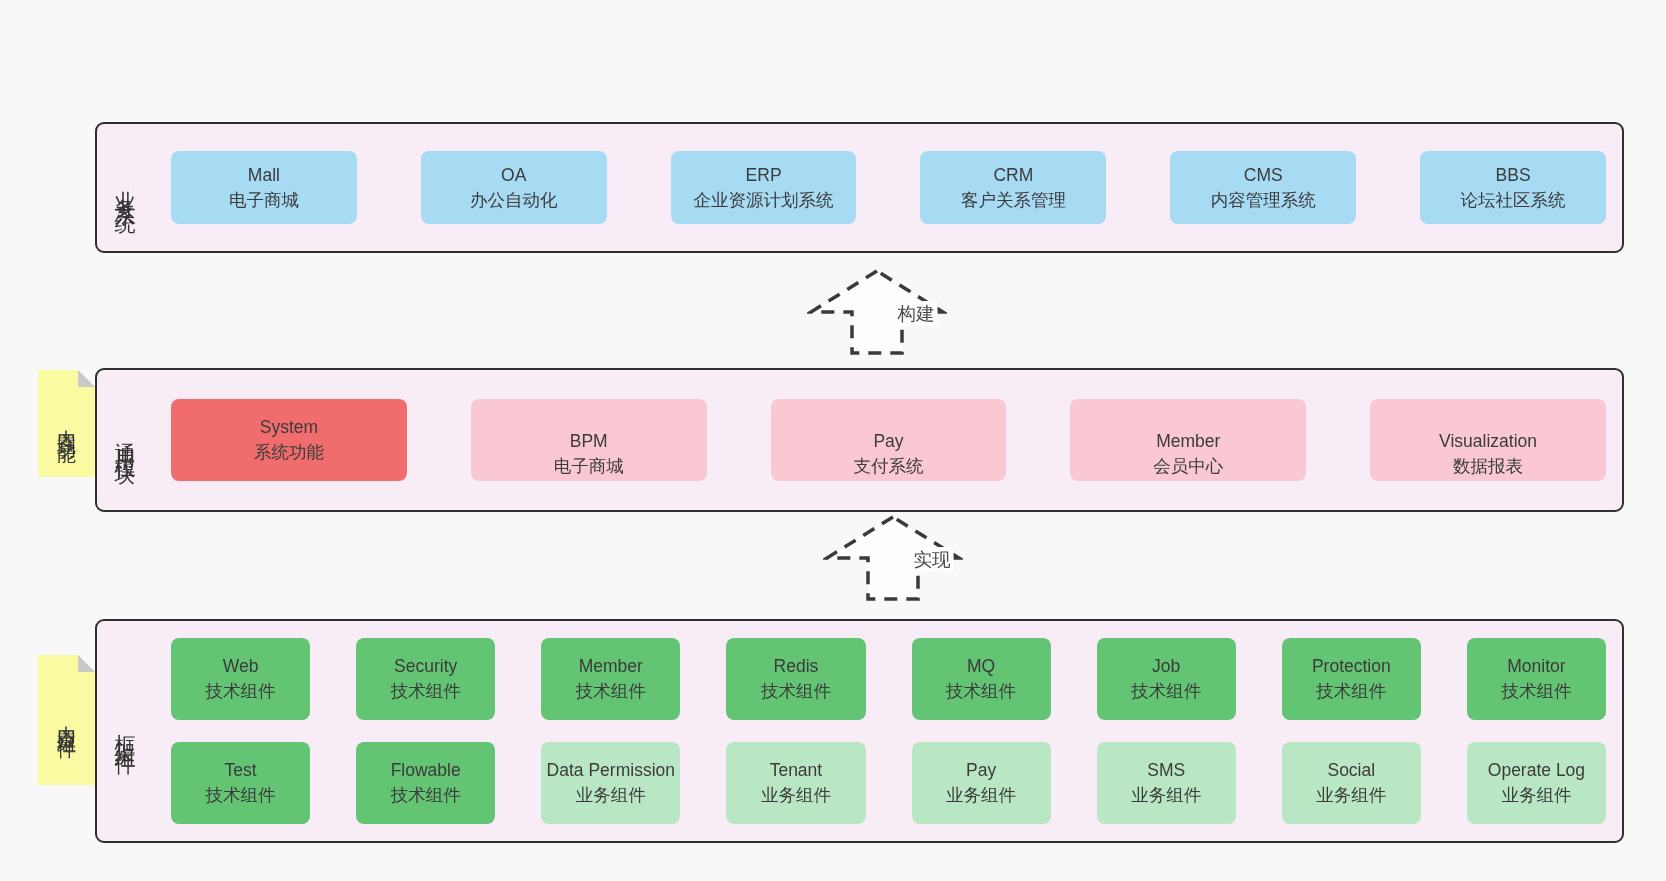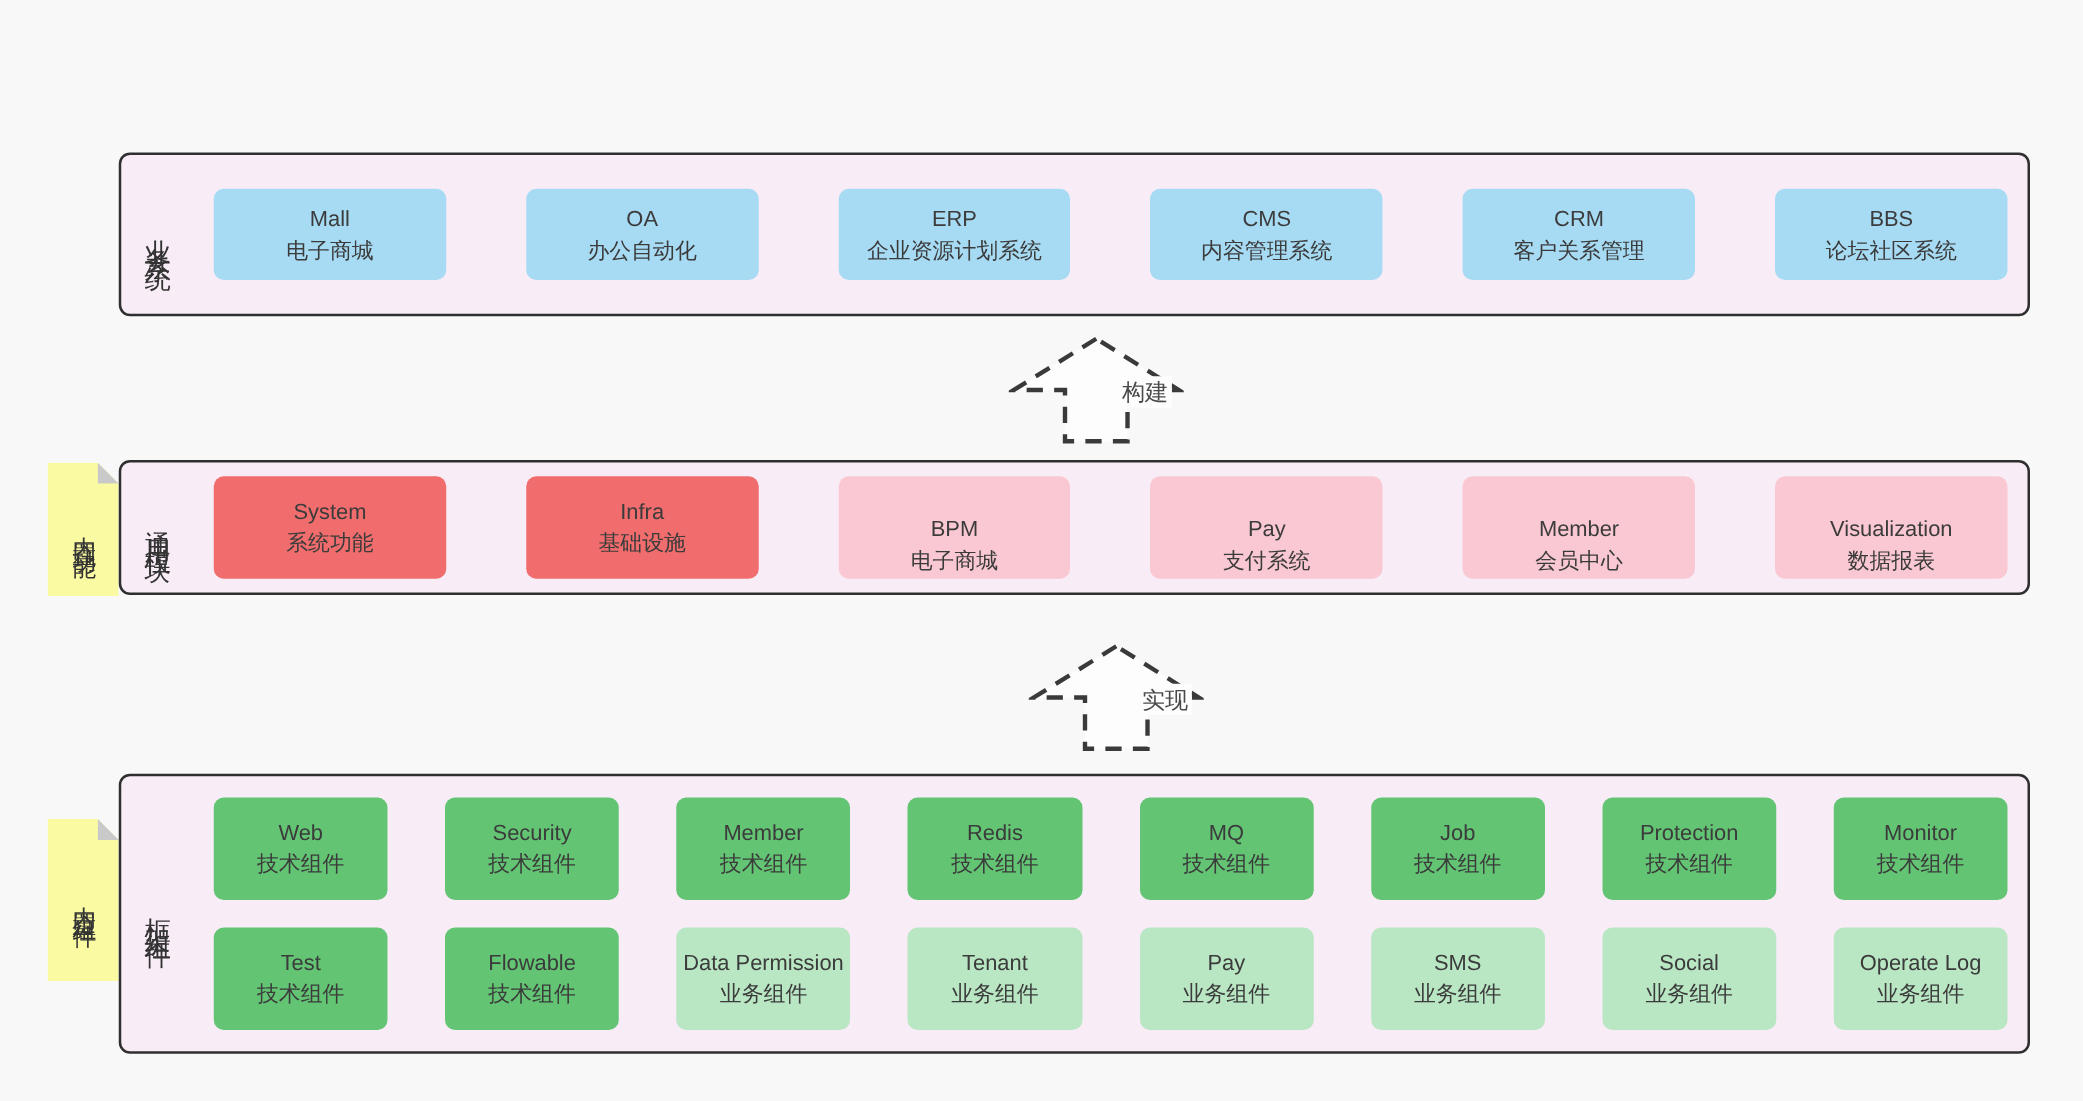--- a/index.html
+++ b/index.html
@@ -9,21 +9,21 @@
     font-family:"Liberation Sans","DejaVu Sans",sans-serif;
   }
 
   
   .band {
     position:absolute; left:95px; width:1529px; box-sizing:border-box;
     background:#f8ecf7; border:2px solid #2f2f2f; border-radius:9px;
     display:flex; align-items:center; padding:0 16px 0 14px;
   }
   #band-business  { top:122px; height:131px; }
-  #band-modules   { top:368px; height:108px; }
+  #band-modules   { top:368px; height:144px; }
   #band-framework { top:619px; height:224px; }
 
   .band-label {
     writing-mode:vertical-rl; text-orientation:upright;
     font-size:21px; letter-spacing:7px; color:#333;
     flex:0 0 auto; margin-right:16px; white-space:nowrap;
   }
 
   .band-content { flex:1; display:flex; gap:48px; }
   .band-stack   { flex:1; display:flex; flex-direction:column; gap:22px; }
@@ -86,26 +86,26 @@
     </div>
     <div class="box blue h73">
       <div>OA</div>
       <div>办公自动化</div>
     </div>
     <div class="box blue h73">
       <div>ERP</div>
       <div>企业资源计划系统</div>
     </div>
     <div class="box blue h73">
+      <div>CRM</div>
+      <div>客户关系管理</div>
+    </div>
+    <div class="box blue h73">
       <div>CMS</div>
       <div>内容管理系统</div>
-    </div>
-    <div class="box blue h73">
-      <div>CRM</div>
-      <div>客户关系管理</div>
     </div>
     <div class="box blue h73">
       <div>BBS</div>
       <div>论坛社区系统</div>
     </div>
   </div>
 </div>
 
 <div class="arrow" id="arrow-build">
   <svg viewBox="0 0 140 88">
@@ -119,24 +119,20 @@
 </div>
 <div class="sticky-fold" style="position:absolute; left:78px; top:370px;"></div>
 
 <div class="band" id="band-modules">
   <div class="band-label">通用模块</div>
   <div class="band-content">
     <div class="box red h82">
       <div>System</div>
       <div>系统功能</div>
     </div>
-    <div class="box red h82">
-      <div>Infra</div>
-      <div>基础设施</div>
-    </div>
     <div class="box pink h82">
       <div>BPM</div>
       <div>电子商城</div>
     </div>
     <div class="box pink h82">
       <div>Pay</div>
       <div>支付系统</div>
     </div>
     <div class="box pink h82">
       <div>Member</div>

